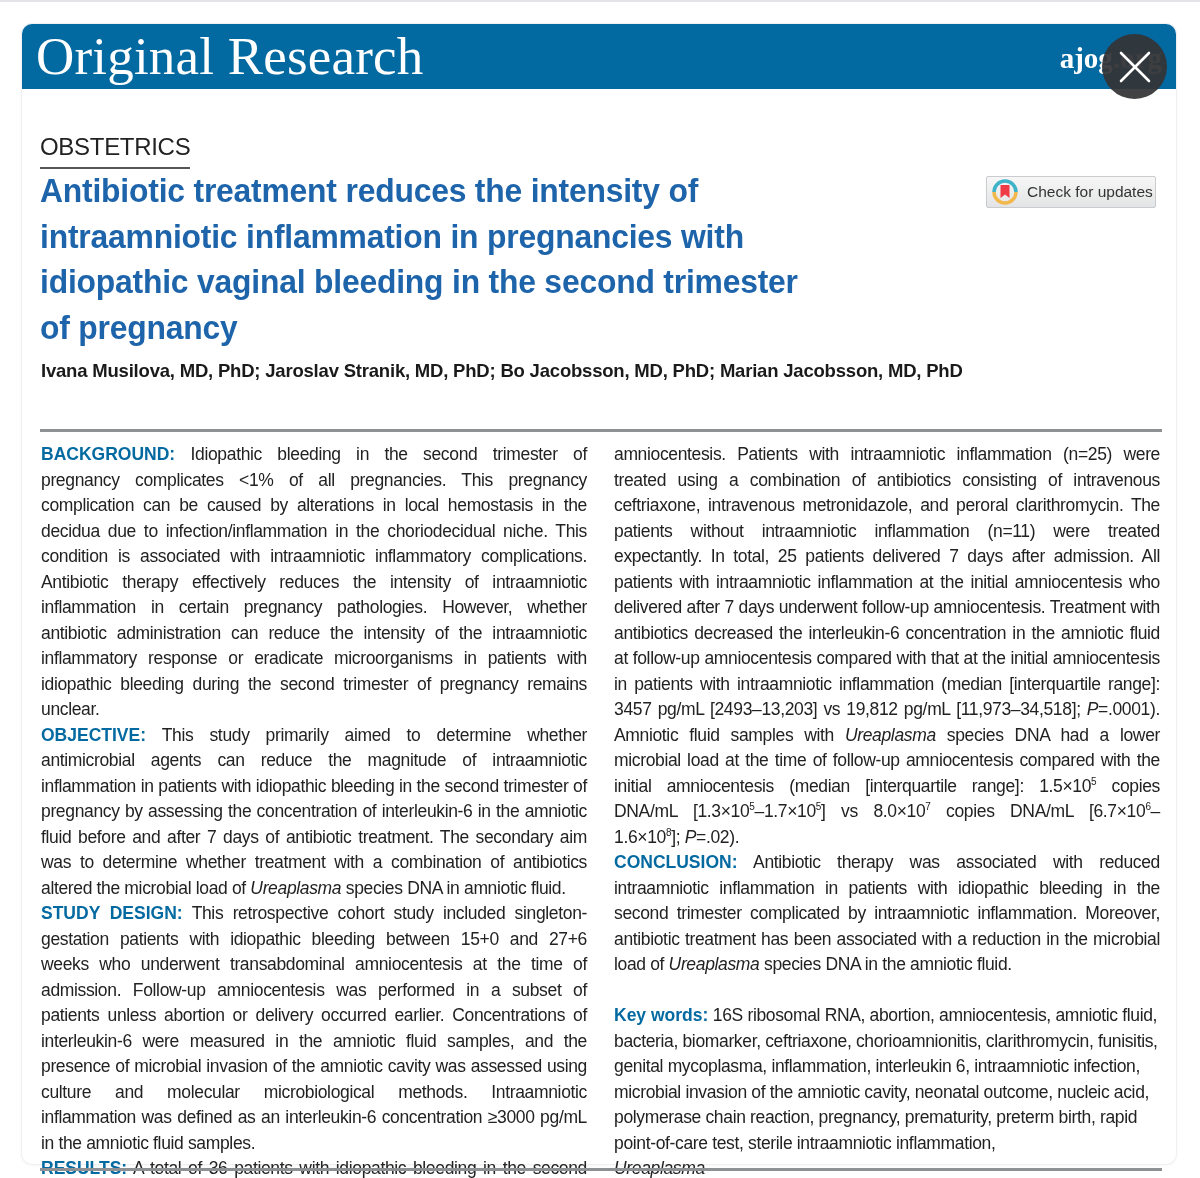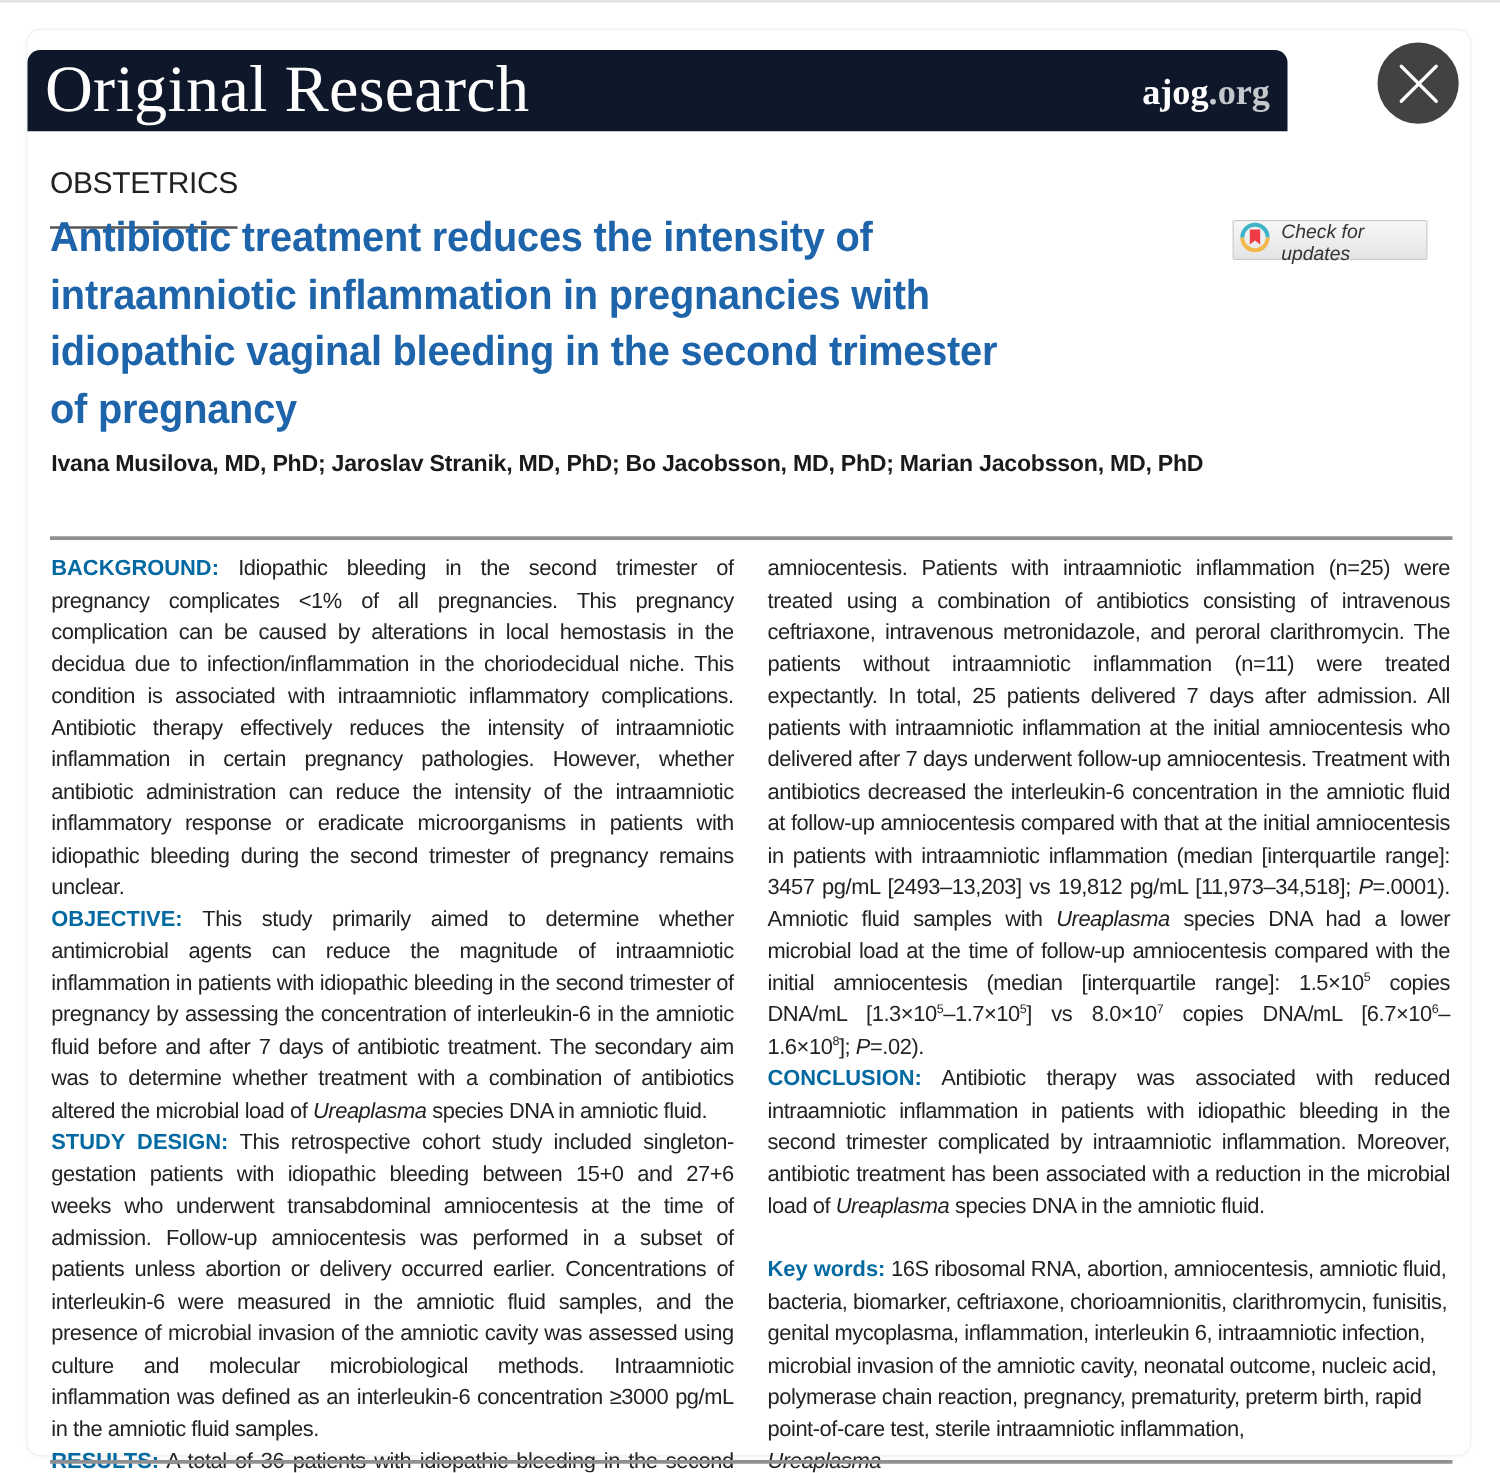--- a/index.html
+++ b/index.html
@@ -8,22 +8,22 @@
 
   .top-rule { position: absolute; left: 0; top: 0; width: 1200px; height: 2px; background: #e2e4e8; }
 
   .card {
     position: absolute; left: 22px; top: 24px; width: 1154px; height: 1140px;
     border-radius: 10px; background: #fff;
     box-shadow: 0 0 0 1px #eef0f3, 0 1px 4px rgba(0,0,0,0.05);
   }
 
   .banner {
-    position: absolute; left: 22px; top: 40px; width: 1008px; height: 65px;
-    background: #0f172a; border-radius: 10px 10px 0 0;
+    position: absolute; left: 22px; top: 24px; width: 1154px; height: 65px;
+    background: #0369a1; border-radius: 10px 10px 0 0;
   }
   .banner-title {
     position: absolute; left: 14px; top: 2px;
     font-family: "Liberation Serif", "DejaVu Serif", serif;
     font-size: 53px; color: #ffffff; letter-spacing: 0.2px; line-height: 60px;
   }
   .banner-site {
     position: absolute; right: 14px; top: 18px;
     font-family: "Liberation Serif", "DejaVu Serif", serif;
     font-weight: bold; font-size: 29px; color: #ffffff;
@@ -32,35 +32,35 @@
 
   .close-btn {
     position: absolute; left: 1102px; top: 34px; width: 65px; height: 65px;
     border-radius: 50%; background: rgba(52,52,54,0.93);
     display: flex; align-items: center; justify-content: center; cursor: pointer;
   }
 
   .section-label {
     position: absolute; left: 40px; top: 133px;
     font-size: 24px; color: #222; letter-spacing: -0.3px;
-    border-bottom: 2px solid #555; padding-bottom: 20px; line-height: 28px;
+    border-bottom: 2px solid #555; padding-bottom: 6px; line-height: 28px;
   }
 
   .article-title {
     position: absolute; left: 40px; top: 168px; width: 880px;
     font-size: 33.5px; font-weight: bold; color: #1d64aa;
     line-height: 45.5px; letter-spacing: -0.2px;
     transform: scaleX(0.95); transform-origin: left top;
   }
 
   .updates-btn {
-    position: absolute; left: 986px; top: 176px; width: 156px; height: 32px;
+    position: absolute; left: 986px; top: 176px; width: 170px; height: 32px;
     border: 1px solid #c9cbce; border-radius: 2px;
     background: linear-gradient(#f7f7f7, #e3e4e5);
-    display: flex; align-items: flex-start; cursor: pointer; font-style: italic;
+    display: flex; align-items: center; cursor: pointer;
   }
   .updates-icon { width: 26px; height: 26px; margin-left: 5px; margin-right: 9px; }
   .updates-label { font-size: 15.5px; color: #333; }
 
   .authors {
     position: absolute; left: 41px; top: 360px;
     font-size: 18.5px; font-weight: bold; color: #1a1a1a; letter-spacing: -0.2px;
   }
 
   .hr { position: absolute; left: 40px; width: 1122px; height: 3px; background: #8e9094; }

